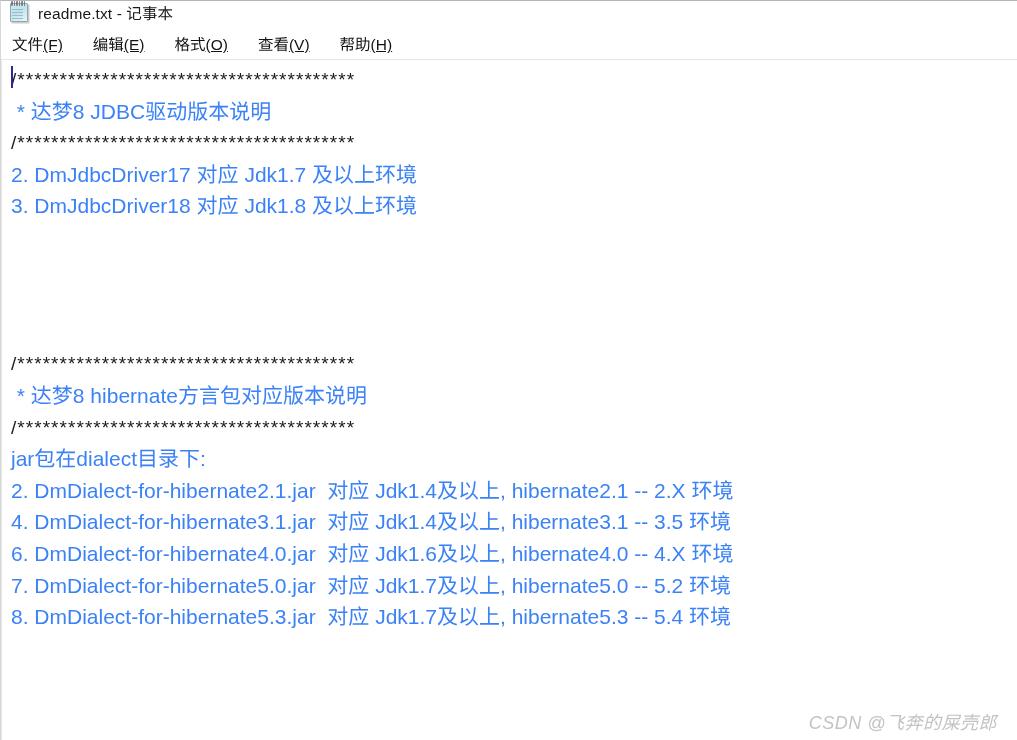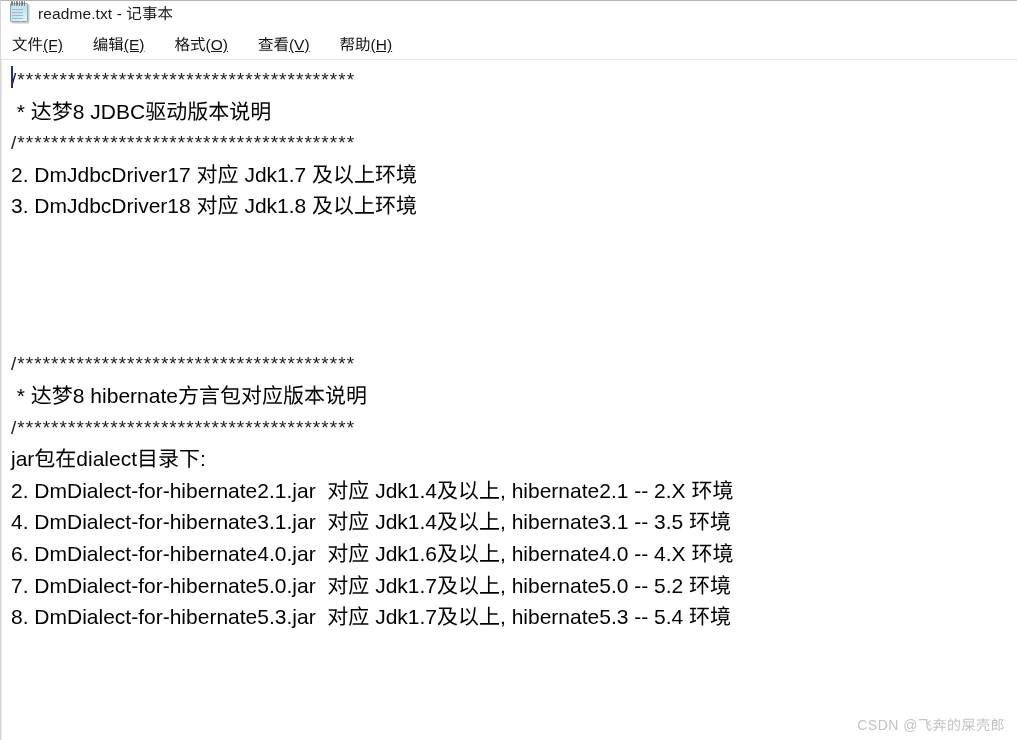--- a/index.html
+++ b/index.html
@@ -130,43 +130,44 @@
     top: 6px;
     width: 1.5px;
     height: 22px;
     background: #2b2b8f;
   }
   .line {
     height: 31.6px;
     line-height: 31.6px;
     padding-left: 9px;
     font-size: 21px;
-    color: #000000;
+    color: #3b82f6;
     white-space: pre;
     font-family: "Liberation Sans", "DejaVu Sans", sans-serif;
   }
   .line.sep {
     font-size: 19px;
     letter-spacing: 1.05px;
     color: #1c1c1c;
   }
   .line.blank {
     height: 31.6px;
   }
 
   
   .watermark {
     position: absolute;
-    right: 12px;
+    right: 20px;
     bottom: 6px;
-    font-size: 14px;
+    font-size: 18px;
     color: #c3c3c3;
     white-space: nowrap;
     letter-spacing: 0.5px;
     pointer-events: none;
+    font-style: italic;
   }
 </style>
 </head>
 <body>
 
 <div class="window">
 
   <div class="titlebar">
     <span class="app-icon">
       <span class="pad"></span>

